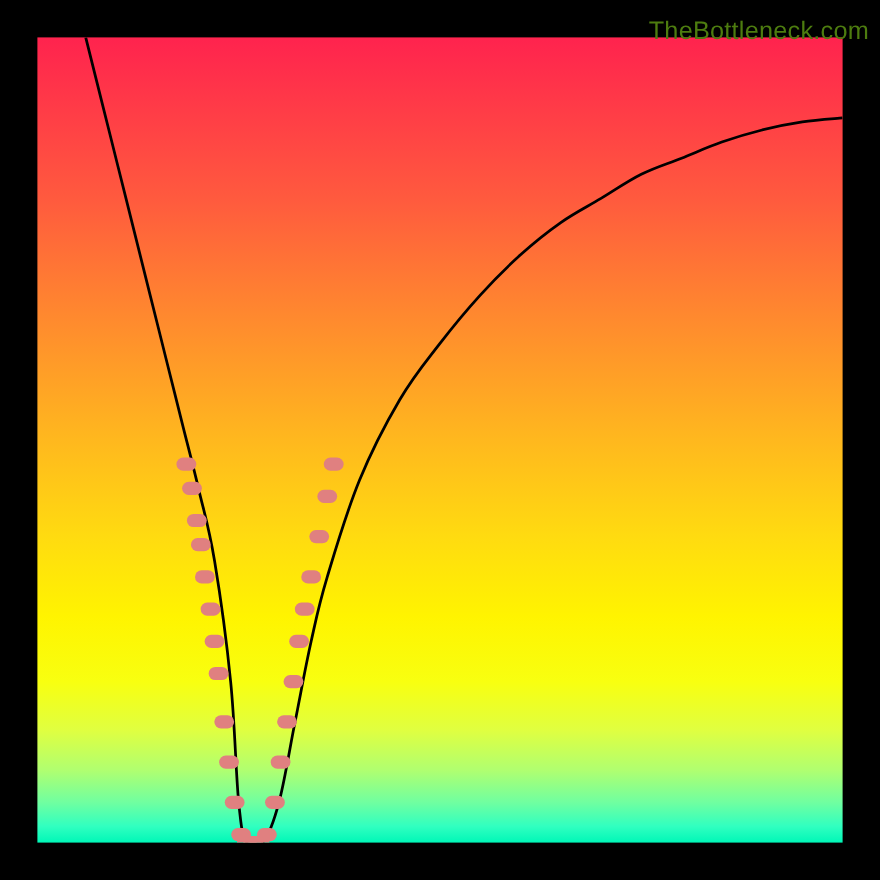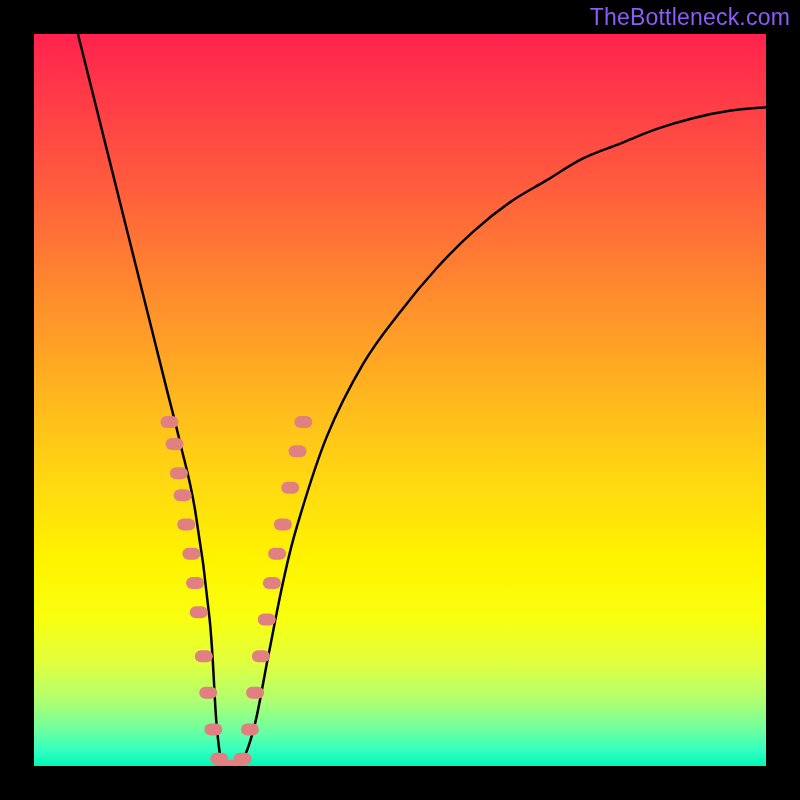--- a/index.html
+++ b/index.html
@@ -35,23 +35,23 @@
   svg.overlay {
     position: absolute;
     left: 34px;
     top: 34px;
     width: 732px;
     height: 732px;
     pointer-events: none;
   }
   .watermark {
     position: absolute;
-    top: 4px;
+    top: 14px;
     right: 10px;
-    color: #8b5cf6;
+    color: #4d7c0f;
     font-size: 23px;
     letter-spacing: 0.2px;
     font-weight: 500;
   }
 </style>
 </head>
 <body>
 
 <div class="frame"></div>
 

